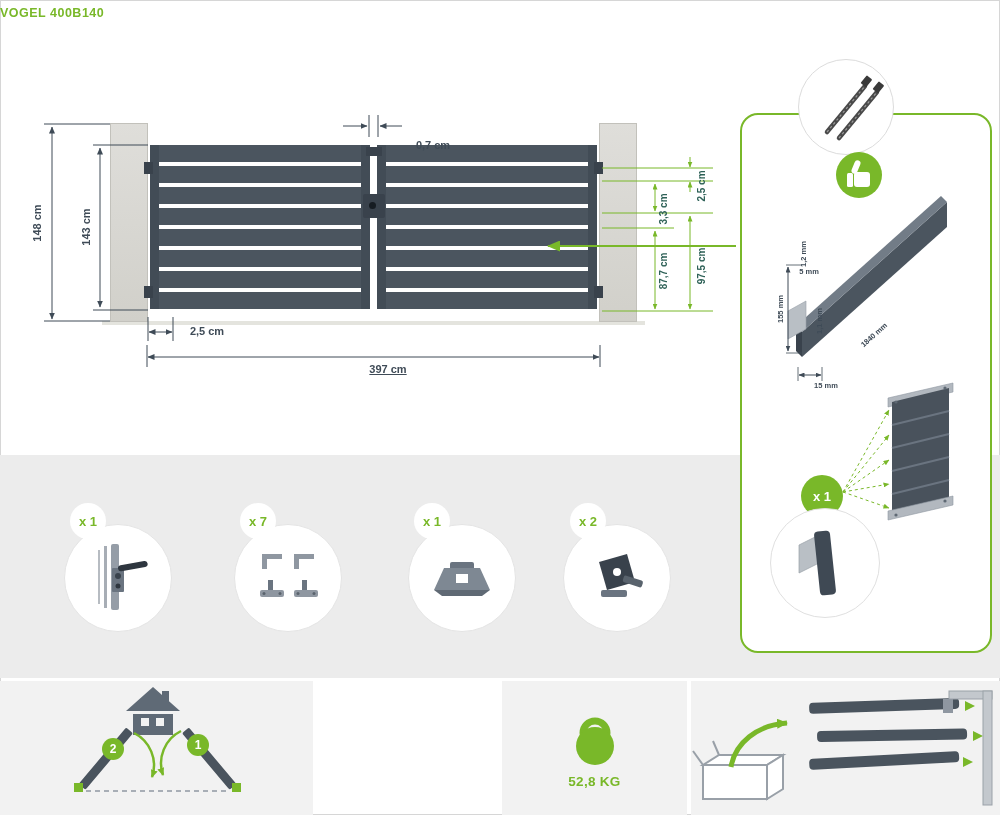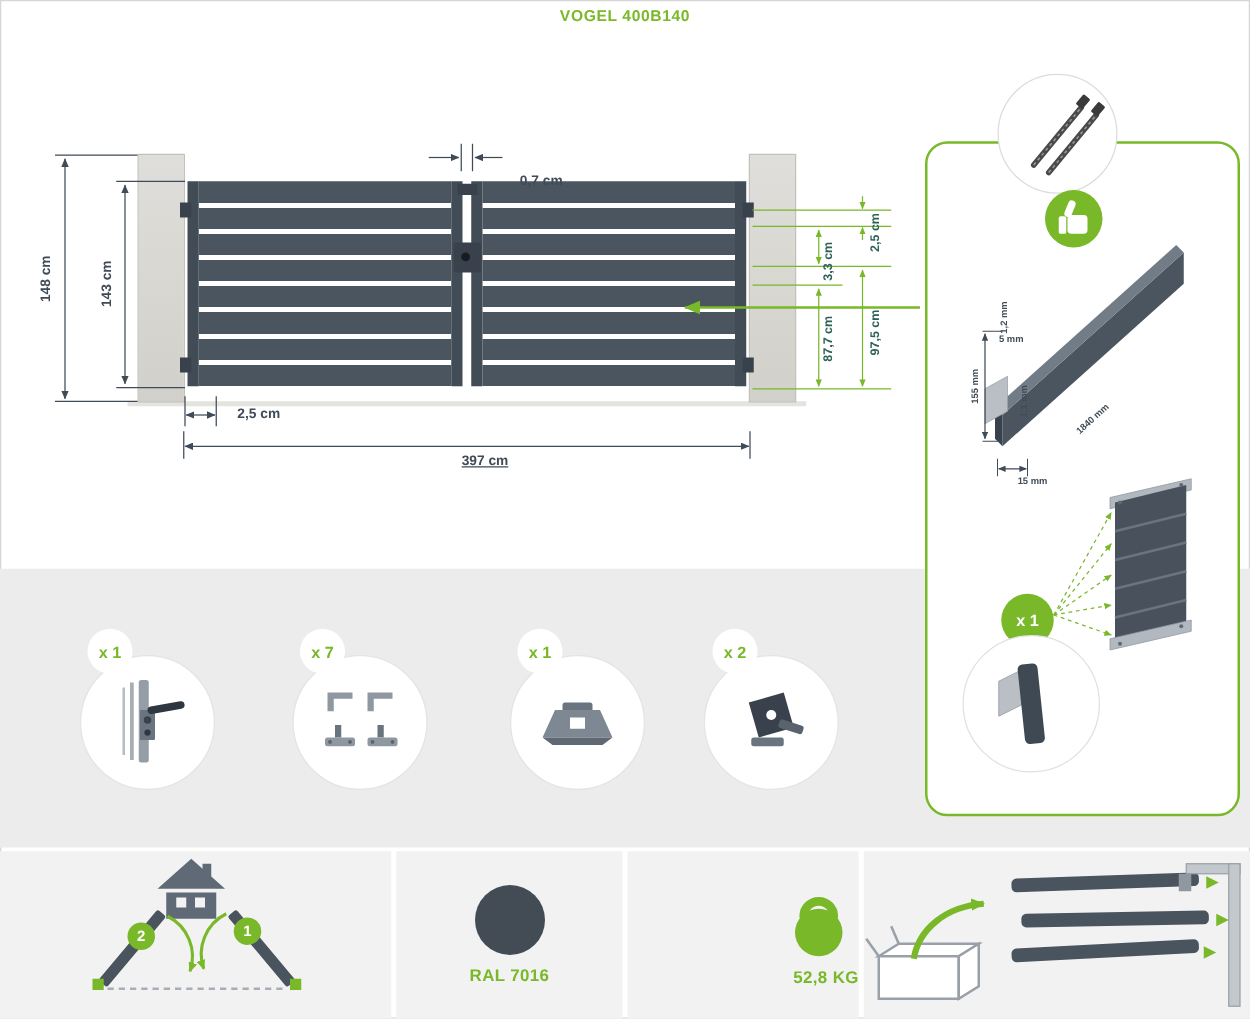--- a/index.html
+++ b/index.html
@@ -1,26 +1,26 @@
 <!DOCTYPE html>
 <html><head>
 <meta charset="utf-8">
 <style>
   html,body{margin:0;padding:0;background:#fff;}
   #page{position:relative;width:1000px;height:815px;background:#fff;overflow:hidden;
         font-family:"Liberation Sans",sans-serif;box-shadow:0 0 0 1px #d6d6d6 inset;}
   
-  #title{position:absolute;top:6px;left:0;width:100%;text-align:center;
+  #title{position:absolute;top:6px;left:0;width:100%;text-align:left;
          font-size:12.5px;font-weight:bold;color:#79b829;letter-spacing:.5px;}
   
   #band{position:absolute;left:0;top:455px;width:1000px;height:223px;background:#ececec;}
   .bpanel{position:absolute;top:681px;height:134px;background:#f2f2f2;}
   #bp1{left:0;width:313px;}
   #bp2{left:317px;width:181px;display:flex;flex-direction:column;align-items:center;justify-content:center;gap:9px;}
-  #bp3{left:502px;width:185px;display:flex;flex-direction:column;align-items:flex-end;justify-content:center;gap:7px;}
+  #bp3{left:502px;width:185px;display:flex;flex-direction:column;align-items:center;justify-content:center;gap:7px;}
   #bp4{left:691px;width:309px;}
   
   .post{position:absolute;top:123px;width:38px;height:199px;box-sizing:border-box;
         background:linear-gradient(#dfdeda,#d1d0ca);border:1px solid #c2c1bb;}
   .leaf{position:absolute;top:145px;height:164px;box-sizing:border-box;
         border-left:9px solid #424c56;border-right:9px solid #424c56;
         background:repeating-linear-gradient(to bottom,#4b555f 0,#4b555f 17px,#ffffff 17px,#ffffff 21px);}
   .hinge{position:absolute;width:9px;height:12px;background:#39424c;}
   #lock{position:absolute;left:363px;top:194px;width:22px;height:24px;background:#39424c;border-radius:2px;}
   #lock-knob{position:absolute;left:369px;top:202px;width:7px;height:7px;border-radius:50%;background:#161c22;}
@@ -306,24 +306,20 @@
       <path d="M 181,50 A 36,36 0 0 0 163,94" stroke="#79b829" stroke-width="2.5" fill="none" marker-end="url(#pgE)"></path>
     </svg>
     <div class="step-circle" style="left:102px;top:57px;">
         <span>2</span>
       </div>
     <div class="step-circle" style="left:187px;top:53px;">
         <span>1</span>
       </div>
   </div>
 
-  <div class="bpanel" id="bp2">
-    <div id="ral-swatch"></div>
-    <div class="footer-label">RAL 7016</div>
-  </div>
 
   <div class="bpanel" id="bp3">
     <svg width="64" height="60">
       <path d="M20,26 a12,12 0 0 1 24,0" stroke="#79b829" stroke-width="7" fill="none" stroke-linecap="round"></path>
       <circle cx="32" cy="39" r="19" fill="#79b829"></circle>
     </svg>
     <div class="footer-label">52,8 KG</div>
   </div>
 
   <div class="bpanel" id="bp4">

